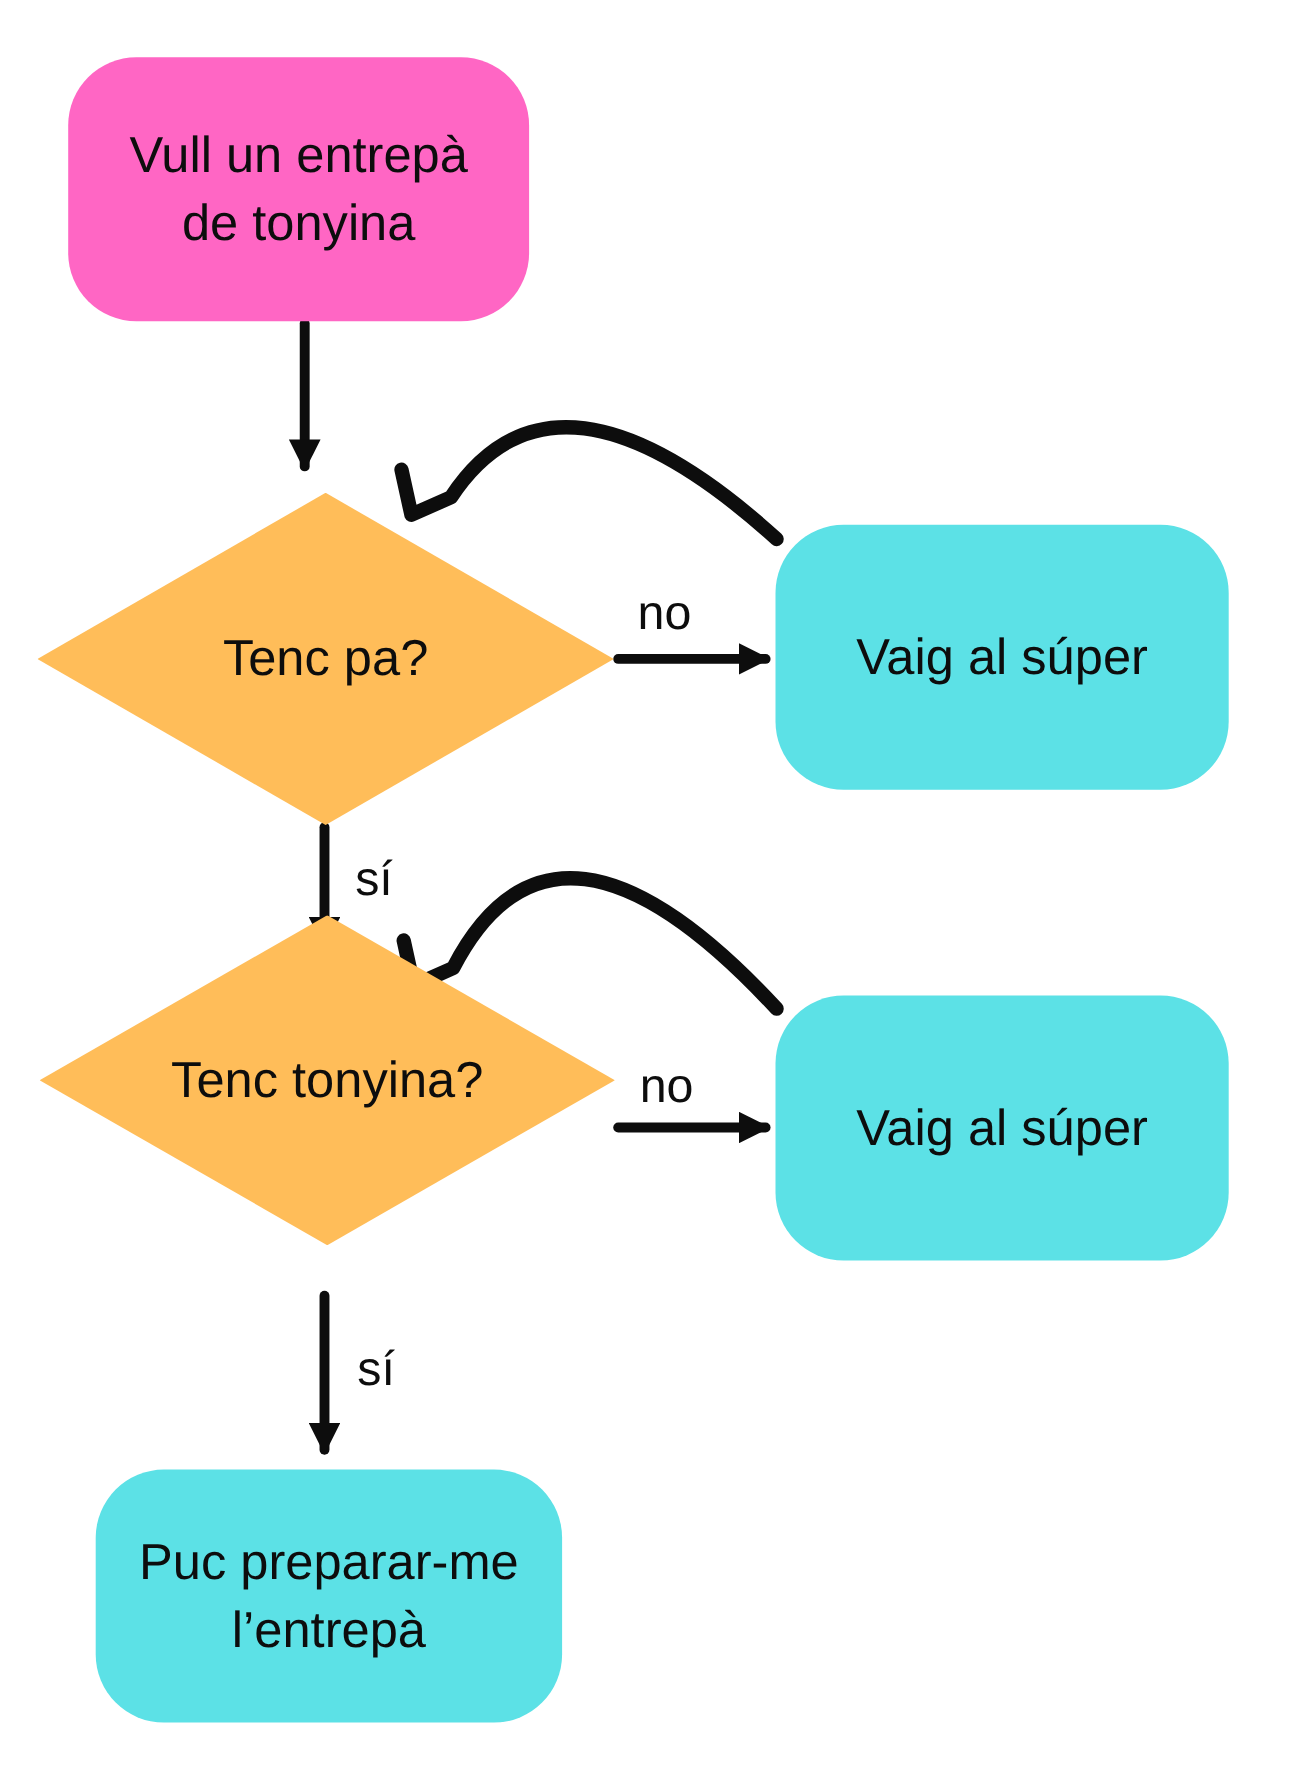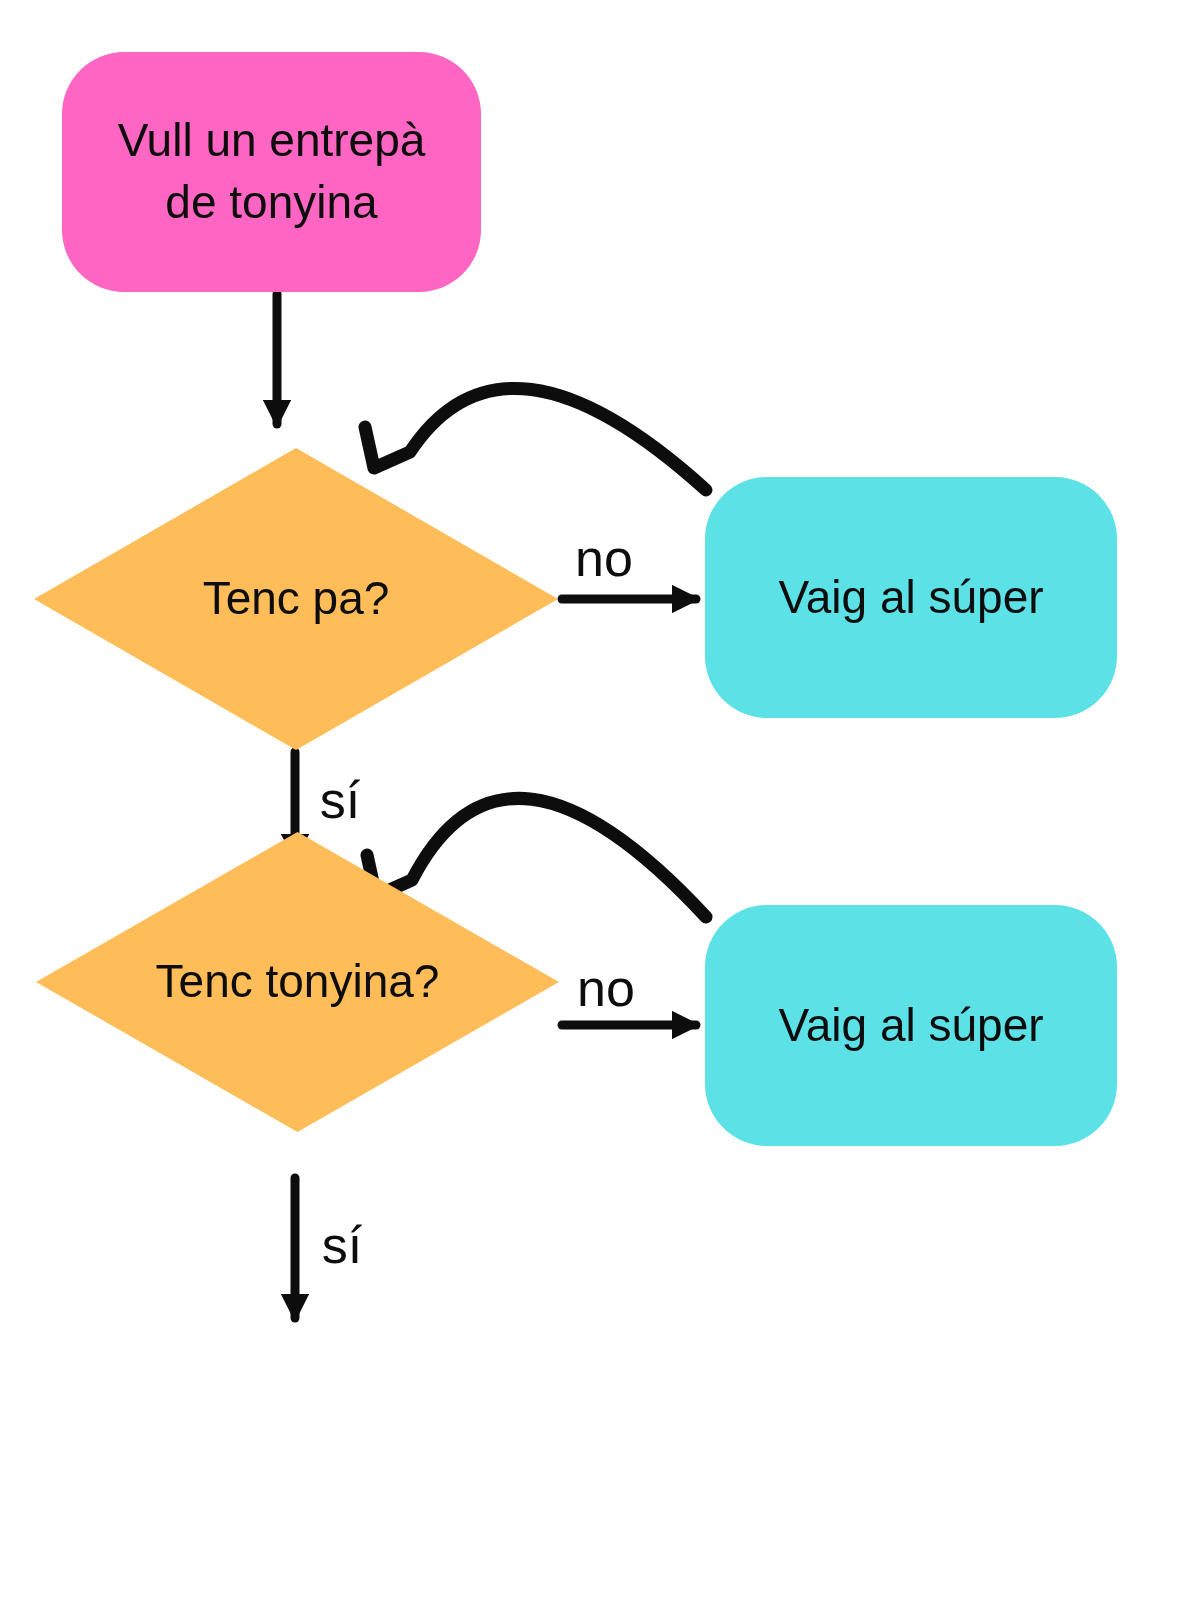--- a/index.html
+++ b/index.html
@@ -15,21 +15,21 @@
   .pill{border-radius:62px;}
   .diamond{clip-path:polygon(50% 0,100% 50%,50% 100%,0 50%);}
   #node-start    {left:62px;  top:52px;   width:419px;height:240px;background:var(--pink);}
   #node-decision1{left:34px;  top:448px;  width:524px;height:302px;background:var(--orange);}
   #node-super1   {left:705px; top:477px;  width:412px;height:241px;background:var(--cyan);}
   #node-decision2{left:36px;  top:832px;  width:523px;height:300px;background:var(--orange);}
   #node-super2   {left:705px; top:905px;  width:412px;height:241px;background:var(--cyan);}
   #node-end      {left:87px;  top:1336px; width:424px;height:230px;background:var(--cyan);}
   .edge-label{
     position:absolute;transform:translate(-50%,-50%);
-    font-size:52px;line-height:1;
+    font-size:44px;line-height:1;
   }
   #label-no1{left:604px;top:558px;}
   #label-si1{left:340px;top:800px;}
   #label-no2{left:606px;top:988px;}
   #label-si2{left:342px;top:1245px;}
   svg.arrows{position:absolute;left:0;top:0;z-index:0;}
   .node,.edge-label{z-index:1;}
   svg.arrows path.edge{stroke:var(--line);fill:none;stroke-linecap:round;stroke-linejoin:round;}
   svg.arrows path.straight{stroke-width:9;}
   svg.arrows path.curved{stroke-width:13;}
@@ -59,19 +59,21 @@
 de tonyina</div>
 
   <div class="node diamond" id="node-decision1">Tenc pa?</div>
 
   <div class="node pill" id="node-super1">Vaig al súper</div>
 
   <div class="node diamond" id="node-decision2">Tenc tonyina?</div>
 
   <div class="node pill" id="node-super2">Vaig al súper</div>
 
+  <div class="node pill" id="node-end">Puc preparar-me
+l’entrepà</div>
 
   <span class="edge-label" id="label-no1">no</span>
   <span class="edge-label" id="label-si1">sí</span>
   <span class="edge-label" id="label-no2">no</span>
   <span class="edge-label" id="label-si2">sí</span>
 
 </div>
 
 </body></html>

